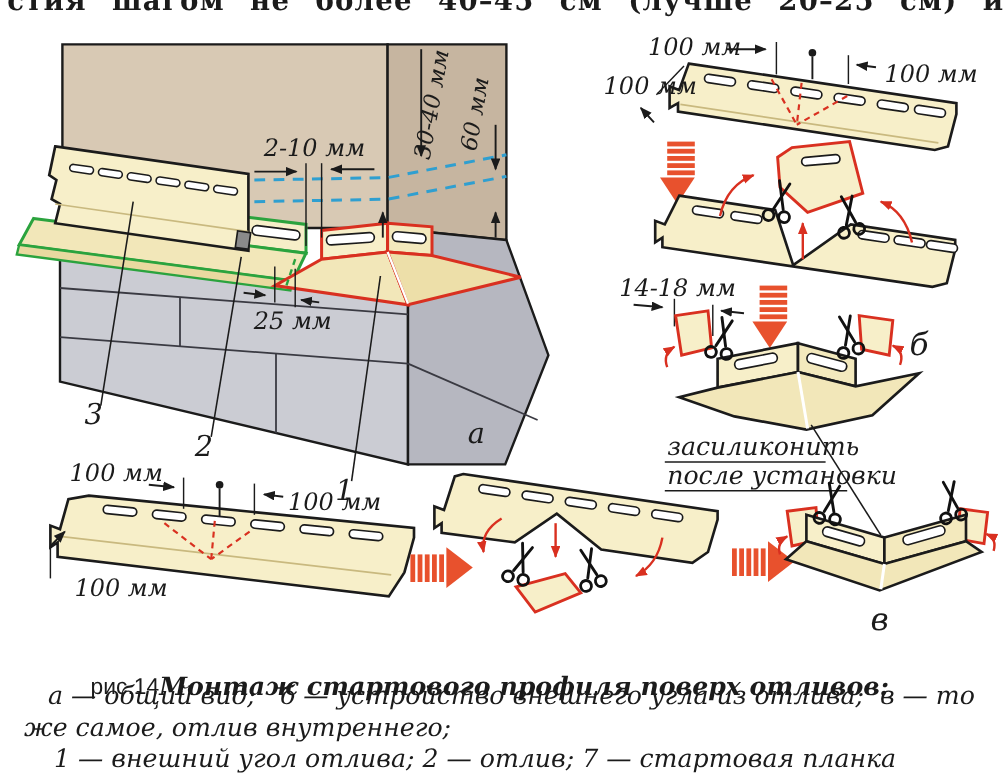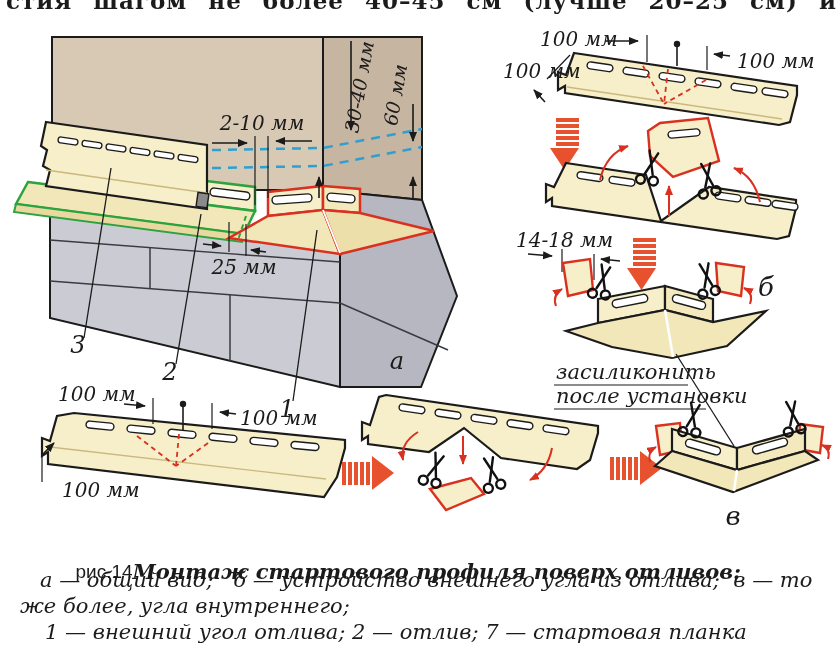--- a/index.html
+++ b/index.html
@@ -307,17 +307,17 @@
       </g>
       <text class="slabel" x="733" y="525" text-anchor="middle">в</text>
     </g>
   </svg>
 
   <div class="caption">
     <div class="cap-line1">
       <span class="cap-figno">рис.14</span><span class="cap-title">Монтаж стартового профиля поверх отливов:</span>
     </div>
     <div class="cap-line" style="top:568px;left:40px;">а — общий вид;   б — устройство внешнего угла из отлива;  в — то</div>
-    <div class="cap-line" style="top:594px;left:20px;">же более, угла внутреннего;</div>
+    <div class="cap-line" style="top:594px;left:20px;">же самое, отлив внутреннего;</div>
     <div class="cap-line" style="top:620px;left:45px;">1 — внешний угол отлива; 2 — отлив; 7 — стартовая планка</div>
   </div>
 
 </div>
 
 </body></html>

